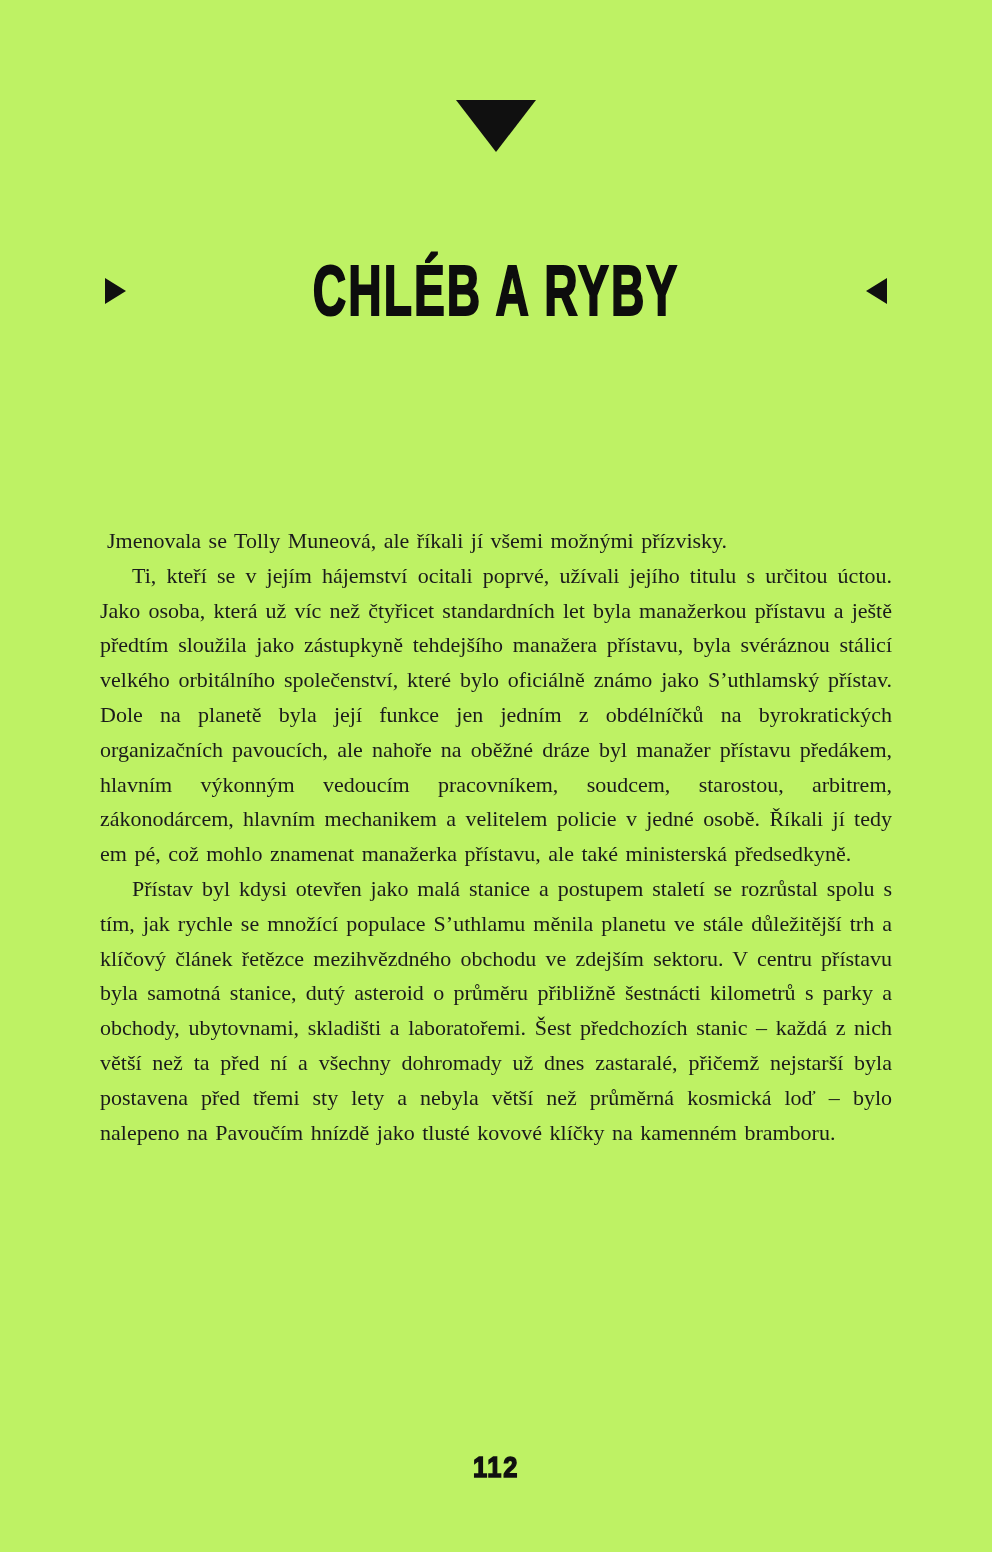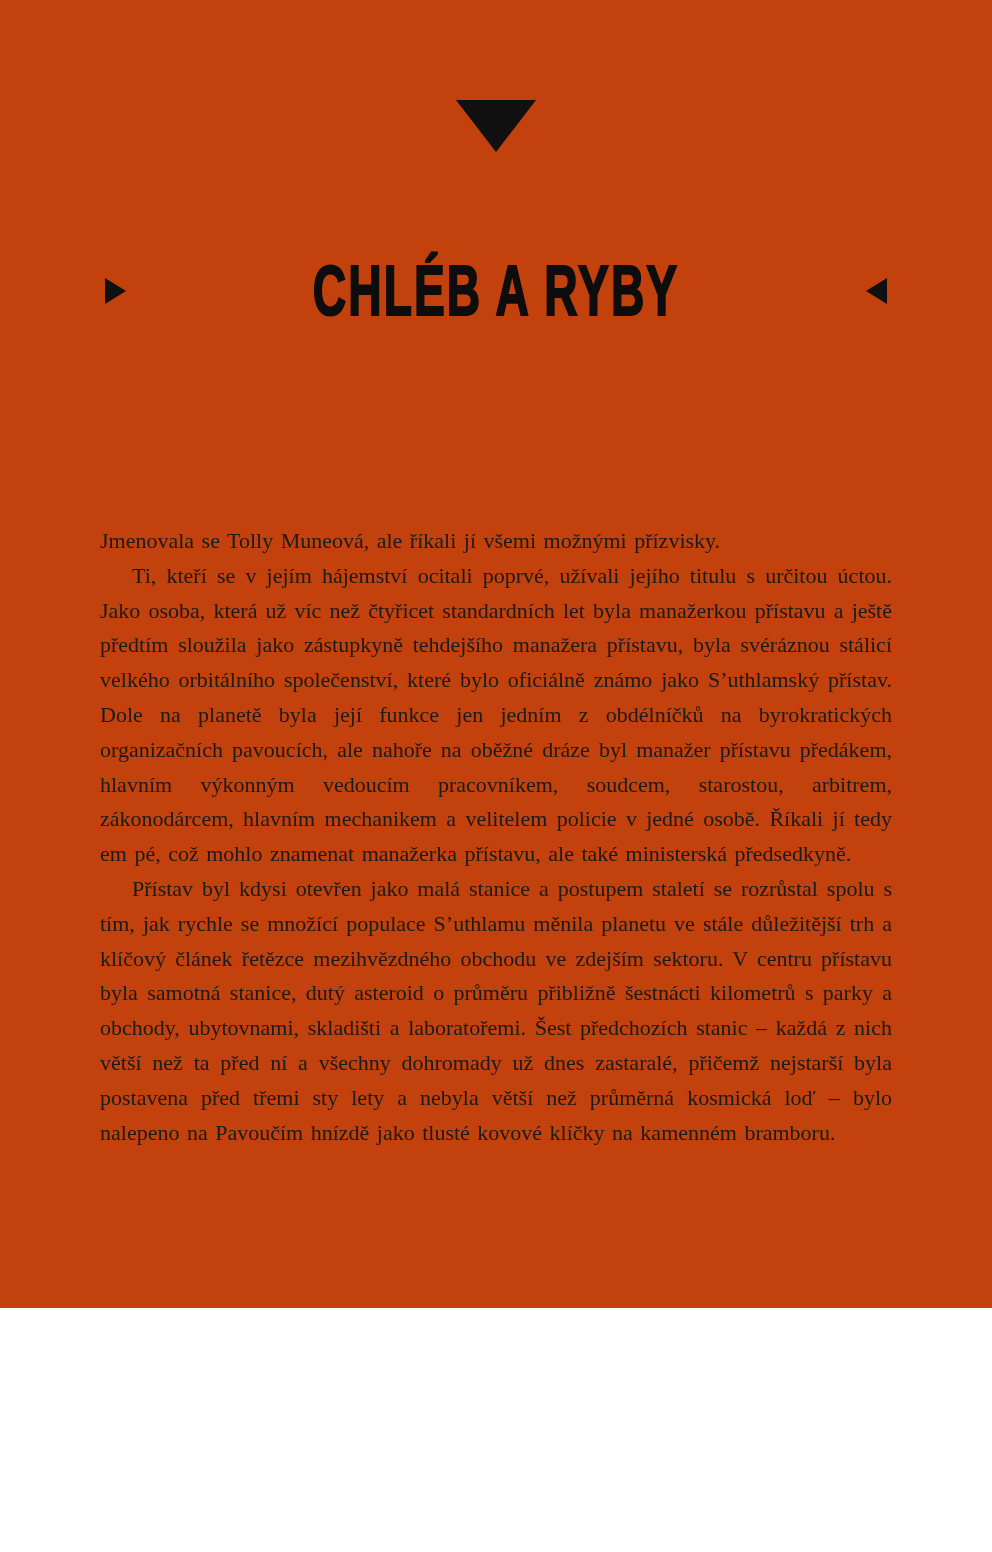--- a/index.html
+++ b/index.html
@@ -3,22 +3,22 @@
 <meta charset="utf-8">
 <style>
   html, body {
     margin: 0;
     padding: 0;
     background: #ffffff;
   }
   .page {
     position: relative;
     width: 992px;
-    height: 1308px;
-    background: #c2410c;
+    height: 1552px;
+    background: #bef264;
     overflow: hidden;
     font-family: "Liberation Serif", serif;
     color: #1b1b1b;
   }
 
   
   .ornament-top {
     position: absolute;
     top: 100px;
     left: 50%;
@@ -85,20 +85,21 @@
     text-align: justify;
     color: #1b1b1b;
     word-spacing: 2px;
   }
   .body-text p {
     margin: 0;
     text-indent: 32px;
   }
   .body-text p.no-indent {
     text-indent: 0;
+    margin-left: 7px;
   }
 
   
   .footer {
     position: absolute;
     top: 1450px;
     left: 0;
     width: 100%;
     text-align: center;
   }

